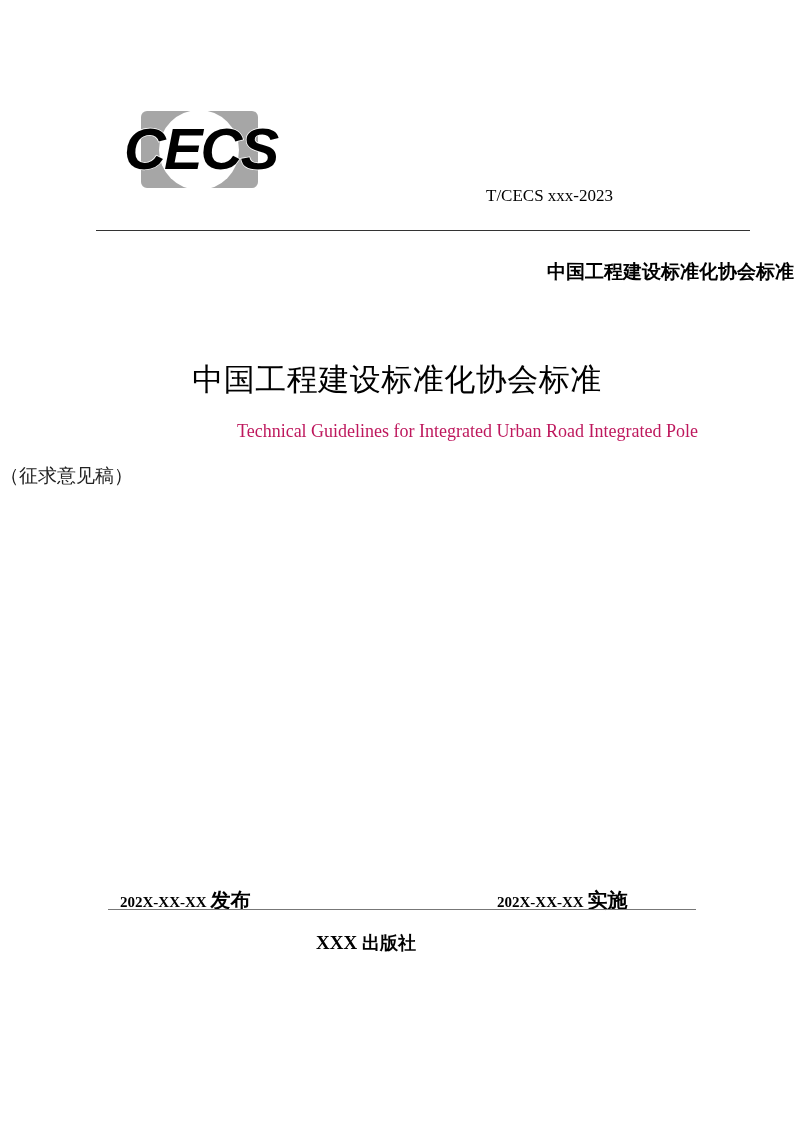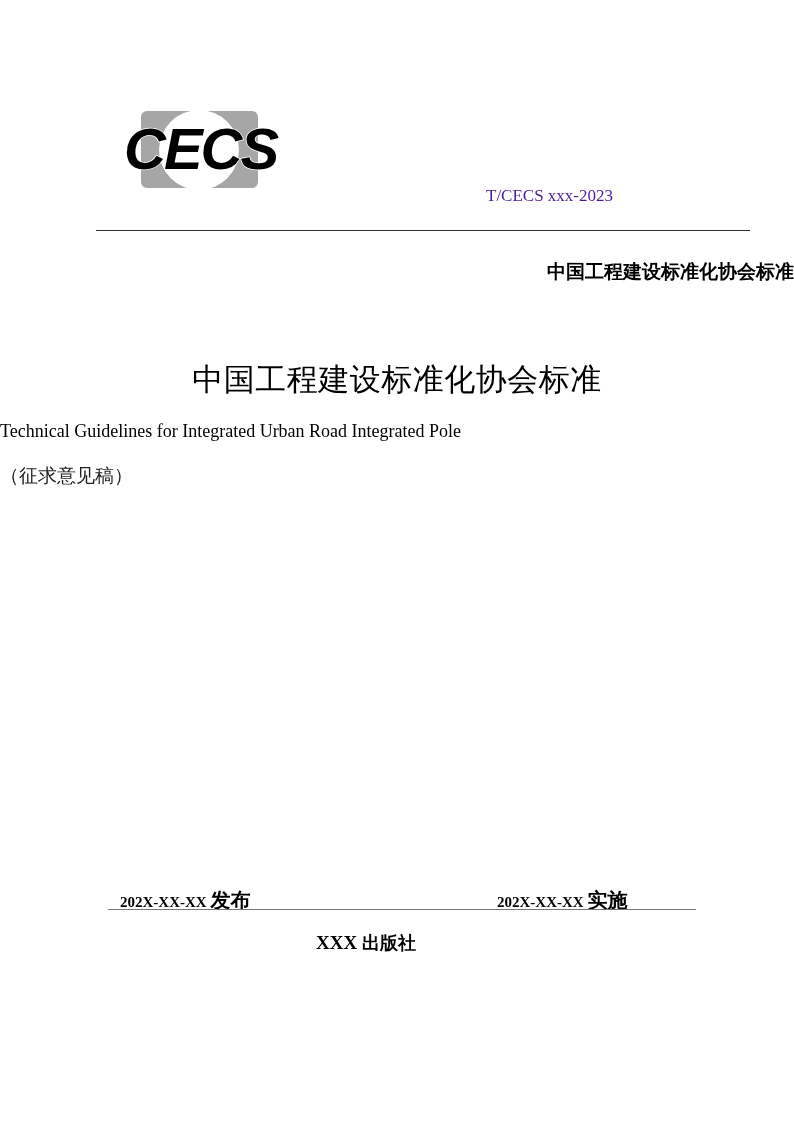--- a/index.html
+++ b/index.html
@@ -2,25 +2,25 @@
 <html><head>
 <meta charset="utf-8">
 <style>
   html, body { margin: 0; padding: 0; background: #ffffff; }
   body { width: 794px; height: 1122px; position: relative; overflow: hidden; font-family: "DejaVu Serif", serif; color: #000; }
   .abs { position: absolute; }
   .logo { left: 124px; top: 108px; width: 152px; height: 84px; }
   .logo-bg { left: 17px; top: 3px; width: 117px; height: 77px; background: #a6a6a6; border-radius: 6px; }
   .logo-circle { left: 35px; top: 2px; width: 80px; height: 80px; background: #ffffff; border-radius: 50%; }
   .logo-text { left: 0; top: 6px; width: 152px; text-align: center; font-family: "Liberation Sans", sans-serif; font-weight: bold; font-style: italic; font-size: 58px; line-height: 70px; letter-spacing: -2px; color: #000; -webkit-text-stroke: 1.5px #fff; paint-order: stroke fill; }
-  .std-code { left: 486px; top: 186px; font-family: "Liberation Serif", serif; font-size: 17px; line-height: 20px; color: #4c1d95; }
+  .std-code { left: 486px; top: 186px; font-family: "Liberation Serif", serif; font-size: 17px; line-height: 20px; color: #000000; }
   .rule-top { left: 96px; top: 230px; width: 654px; height: 0; border-top: 1.5px solid #333; }
   .org { left: 0; width: 794px; top: 259px; text-align: right; font-family: "DejaVu Sans", sans-serif; font-weight: bold; font-size: 19px; line-height: 24px; }
   .title-cn { left: 0; width: 794px; top: 358px; text-align: center; font-family: "DejaVu Sans", sans-serif; font-size: 31px; line-height: 42px; letter-spacing: 0.5px; }
-  .title-en { left: 0; width: 698px; top: 420px; text-align: left; font-family: "Liberation Serif", serif; font-size: 18px; line-height: 22px; color: #000000; }
+  .title-en { left: 0; width: 698px; top: 420px; text-align: right; font-family: "Liberation Serif", serif; font-size: 18px; line-height: 22px; color: #be185d; }
   .draft { left: 0; width: 794px; top: 462px; text-align: left; font-family: "DejaVu Serif", serif; font-size: 19px; line-height: 26px; color: #222; }
   .pub-date { left: 120px; top: 890px; font-family: "Liberation Serif", serif; font-weight: bold; font-size: 15px; line-height: 20px; }
   .impl-date { left: 497px; top: 890px; font-family: "Liberation Serif", serif; font-weight: bold; font-size: 15px; line-height: 20px; }
   .cn-b { font-family: "DejaVu Sans", sans-serif; font-weight: bold; font-size: 20px; }
   .rule-bottom { left: 108px; top: 909px; width: 588px; height: 0; border-top: 1.5px solid #777; }
   .publisher { left: 0; width: 732px; top: 930px; text-align: center; font-family: "Liberation Serif", serif; font-weight: bold; font-size: 19px; line-height: 26px; }
   .publisher .cn-b { font-size: 18px; }
 </style>
 </head>
 <body>

